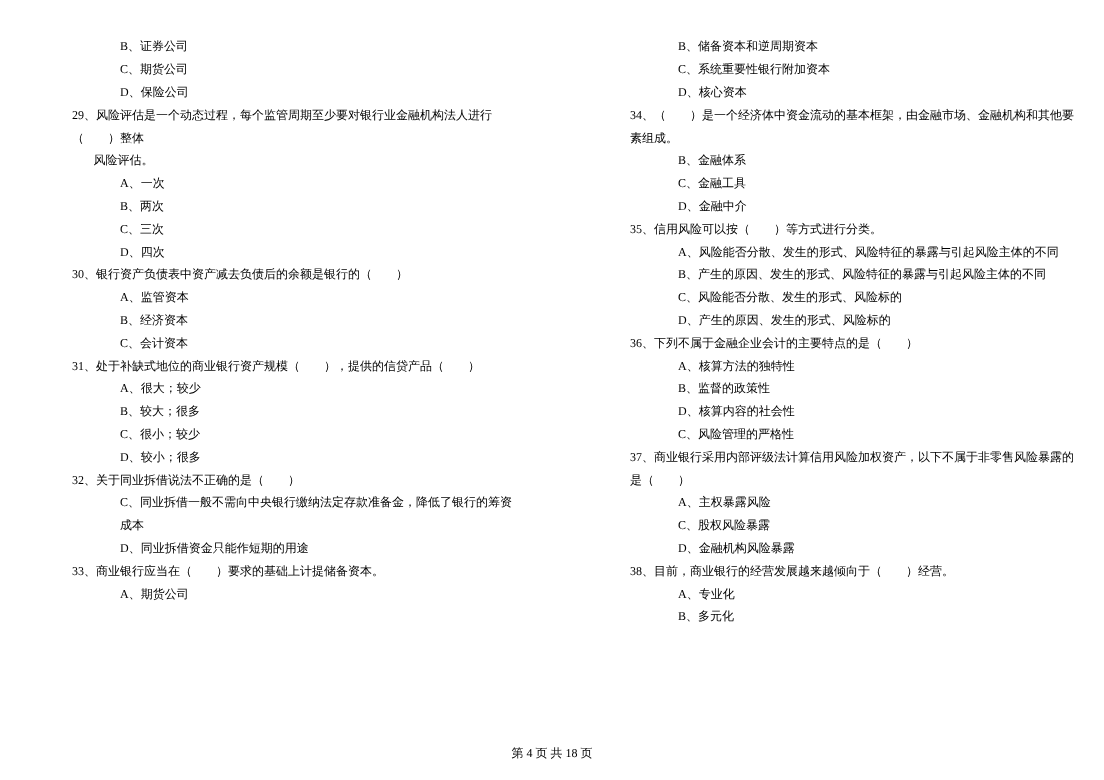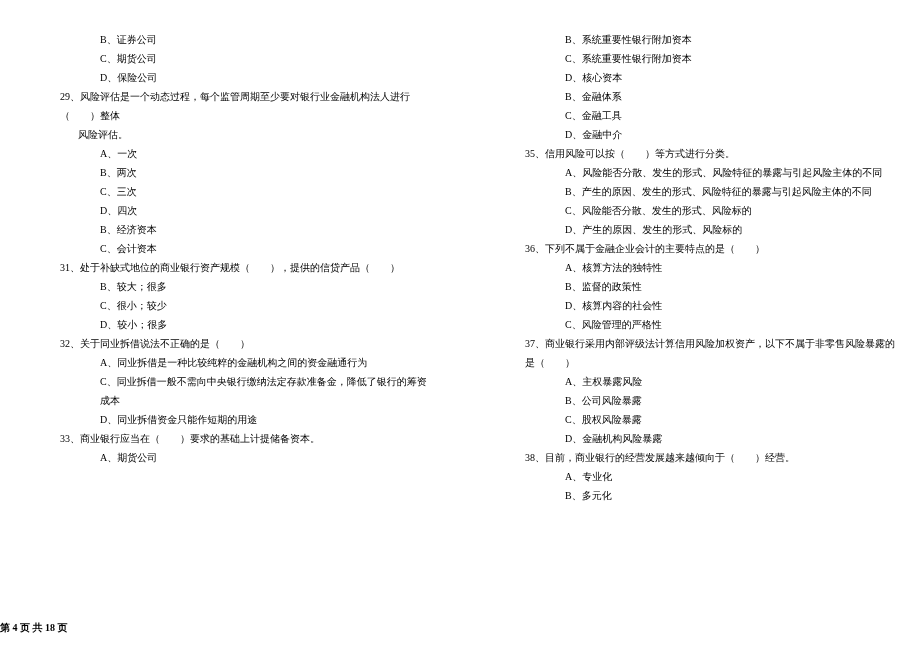--- a/index.html
+++ b/index.html
@@ -33,74 +33,75 @@
       line-height: 1.9;
     }
     .question-cont {
       padding-left: 58px;
       line-height: 1.9;
     }
     .footer {
       position: absolute;
       bottom: 15px;
       width: 100%;
-      text-align: left;
+      text-align: center;
       left: 0;
       font-size: 10px;
-      font-weight: bold;
     }
   </style>
 </head>
 <body>
 
 <div class="columns">
   <div class="col">
     <div class="option">B、证券公司</div>
     <div class="option">C、期货公司</div>
     <div class="option">D、保险公司</div>
     <div class="question">29、风险评估是一个动态过程，每个监管周期至少要对银行业金融机构法人进行（　　）整体</div>
     <div class="question-cont">风险评估。</div>
     <div class="option">A、一次</div>
     <div class="option">B、两次</div>
     <div class="option">C、三次</div>
     <div class="option">D、四次</div>
+    <div class="question">30、银行资产负债表中资产减去负债后的余额是银行的（　　）</div>
+    <div class="option">A、监管资本</div>
     <div class="option">B、经济资本</div>
     <div class="option">C、会计资本</div>
     <div class="question">31、处于补缺式地位的商业银行资产规模（　　），提供的信贷产品（　　）</div>
+    <div class="option">A、很大；较少</div>
     <div class="option">B、较大；很多</div>
     <div class="option">C、很小；较少</div>
     <div class="option">D、较小；很多</div>
     <div class="question">32、关于同业拆借说法不正确的是（　　）</div>
-    <div class="option">A、同业拆借是一种比较纯粹的金融机构之间的资金融通行为</div>
     <div class="option">C、同业拆借一般不需向中央银行缴纳法定存款准备金，降低了银行的筹资成本</div>
     <div class="option">D、同业拆借资金只能作短期的用途</div>
     <div class="question">33、商业银行应当在（　　）要求的基础上计提储备资本。</div>
     <div class="option">A、期货公司</div>
   </div>
 
   <div class="col">
-    <div class="option">B、系统重要性银行附加资本</div>
+    <div class="option">B、储备资本和逆周期资本</div>
     <div class="option">C、系统重要性银行附加资本</div>
     <div class="option">D、核心资本</div>
+    <div class="question">34、（　　）是一个经济体中资金流动的基本框架，由金融市场、金融机构和其他要素组成。</div>
     <div class="option">B、金融体系</div>
     <div class="option">C、金融工具</div>
     <div class="option">D、金融中介</div>
     <div class="question">35、信用风险可以按（　　）等方式进行分类。</div>
     <div class="option">A、风险能否分散、发生的形式、风险特征的暴露与引起风险主体的不同</div>
     <div class="option">B、产生的原因、发生的形式、风险特征的暴露与引起风险主体的不同</div>
     <div class="option">C、风险能否分散、发生的形式、风险标的</div>
     <div class="option">D、产生的原因、发生的形式、风险标的</div>
     <div class="question">36、下列不属于金融企业会计的主要特点的是（　　）</div>
     <div class="option">A、核算方法的独特性</div>
     <div class="option">B、监督的政策性</div>
     <div class="option">D、核算内容的社会性</div>
     <div class="option">C、风险管理的严格性</div>
     <div class="question">37、商业银行采用内部评级法计算信用风险加权资产，以下不属于非零售风险暴露的是（　　）</div>
     <div class="option">A、主权暴露风险</div>
-    <div class="option">B、公司风险暴露</div>
     <div class="option">C、股权风险暴露</div>
     <div class="option">D、金融机构风险暴露</div>
     <div class="question">38、目前，商业银行的经营发展越来越倾向于（　　）经营。</div>
     <div class="option">A、专业化</div>
     <div class="option">B、多元化</div>
   </div>
 </div>
 
 <div class="footer">第 4 页 共 18 页</div>
 

